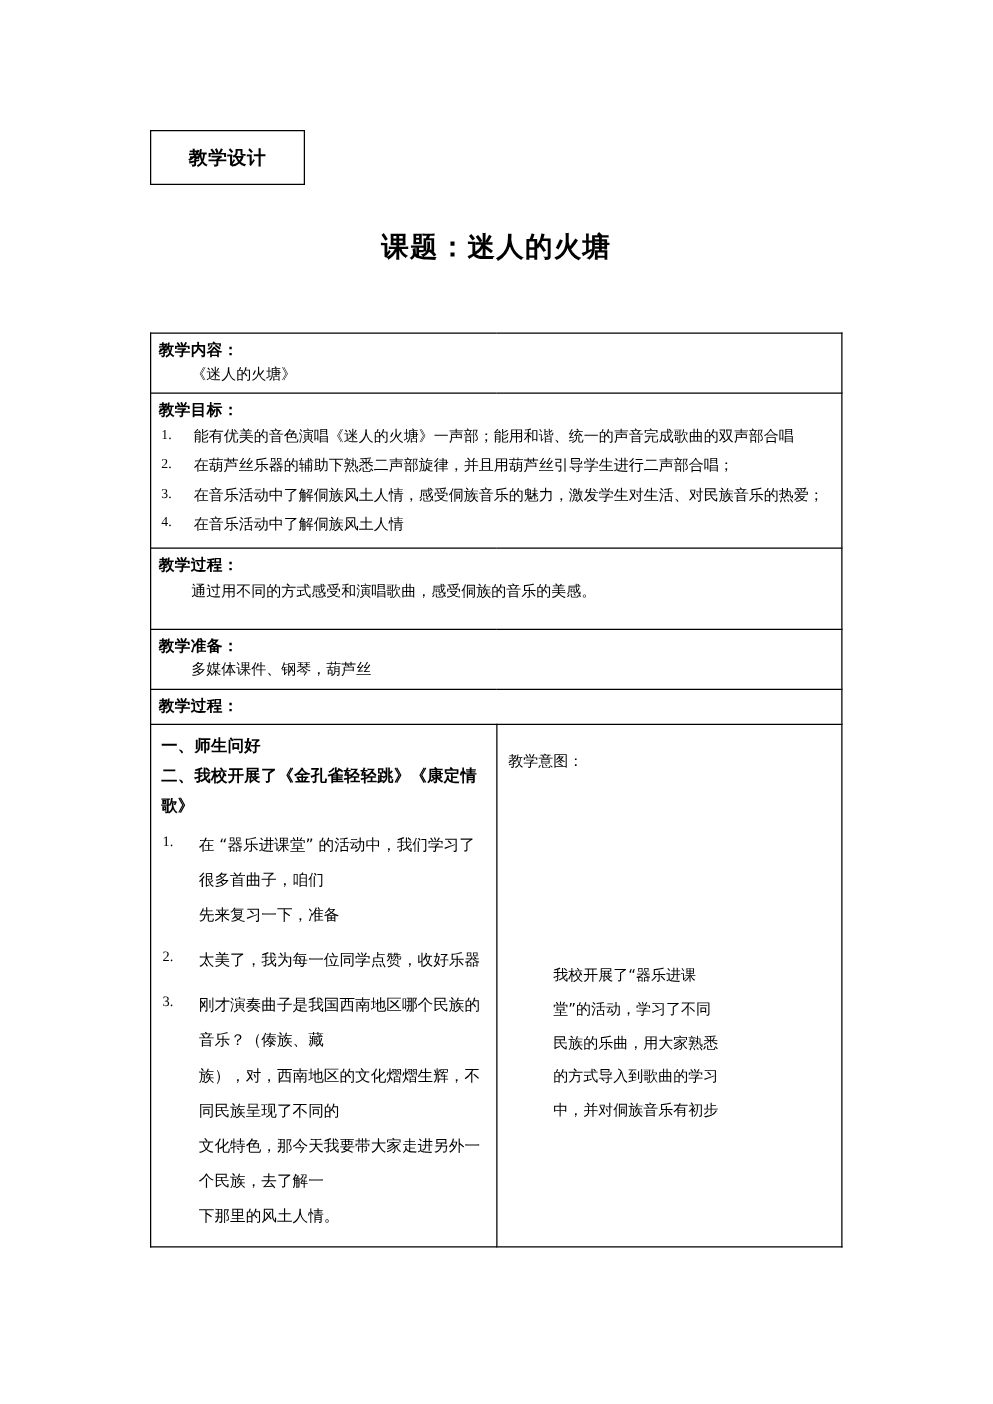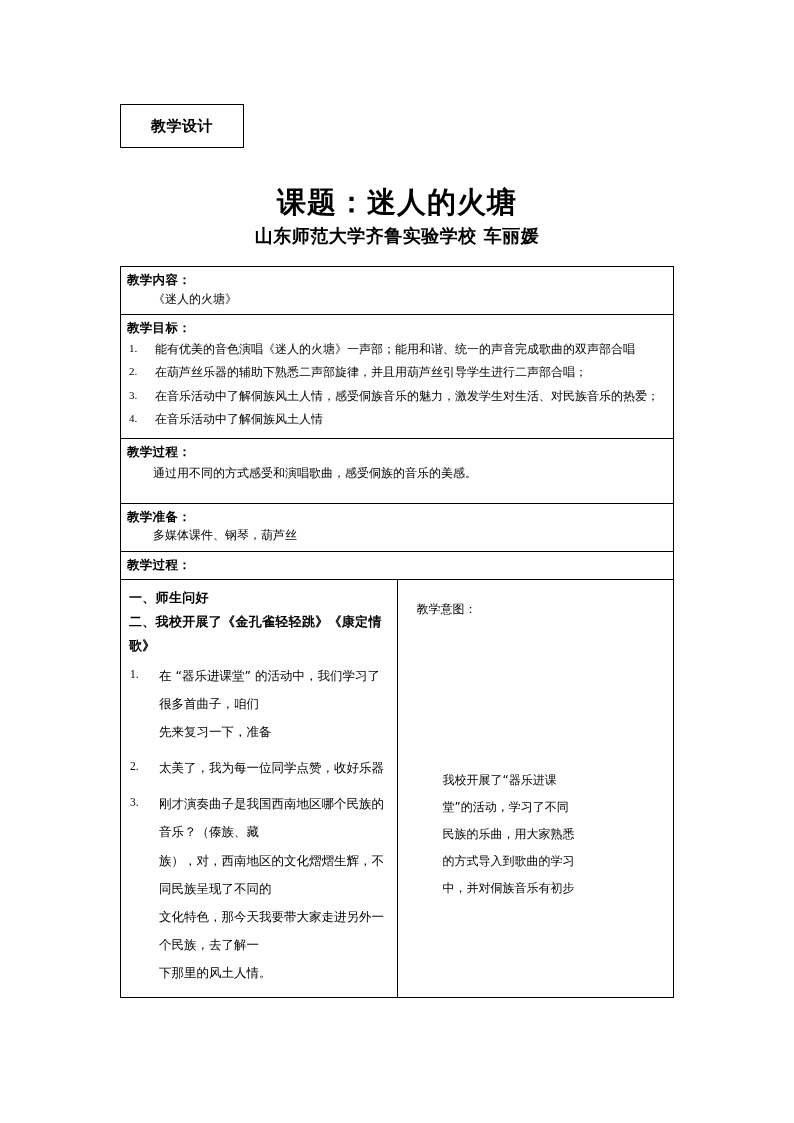--- a/index.html
+++ b/index.html
@@ -42,21 +42,21 @@
     letter-spacing: 0.5px;
   }
 
   
   .doc-title {
     position: absolute;
     left: 0;
     top: 183px;
     width: 794px;
     text-align: center;
-    font-size: 29px;
+    font-size: 22px;
     font-weight: bold;
     letter-spacing: 1px;
   }
   .doc-subtitle {
     position: absolute;
     left: 0;
     top: 224px;
     width: 794px;
     text-align: center;
     font-size: 18px;
@@ -163,40 +163,38 @@
     position: absolute;
     left: 1px;
     top: 0;
     font-size: 11.5px;
     font-family: "Liberation Serif", serif;
   }
 
   .intent-head {
     font-size: 12px;
     line-height: 1.6;
-    margin-left: 10px;
   }
   .intent-body {
     font-size: 12px;
     line-height: 2.25;
     margin-top: 148px;
     margin-left: 36px;
   }
 </style>
 </head>
 <body>
 
 <div class="page">
 
   <div class="design-box">
     <span class="label">教学设计</span>
   </div>
 
   <div class="doc-title">课题：迷人的火塘</div>
-  <div class="doc-subtitle">山东师范大学齐鲁实验学校 车丽媛</div>
 
   <table class="main-table">
     <tbody>
 
       <tr>
         <td colspan="2">
           <div class="cell-pad">
             <div class="sec-head">教学内容：</div>
             <div class="sec-body indent1">《迷人的火塘》</div>
           </div>

